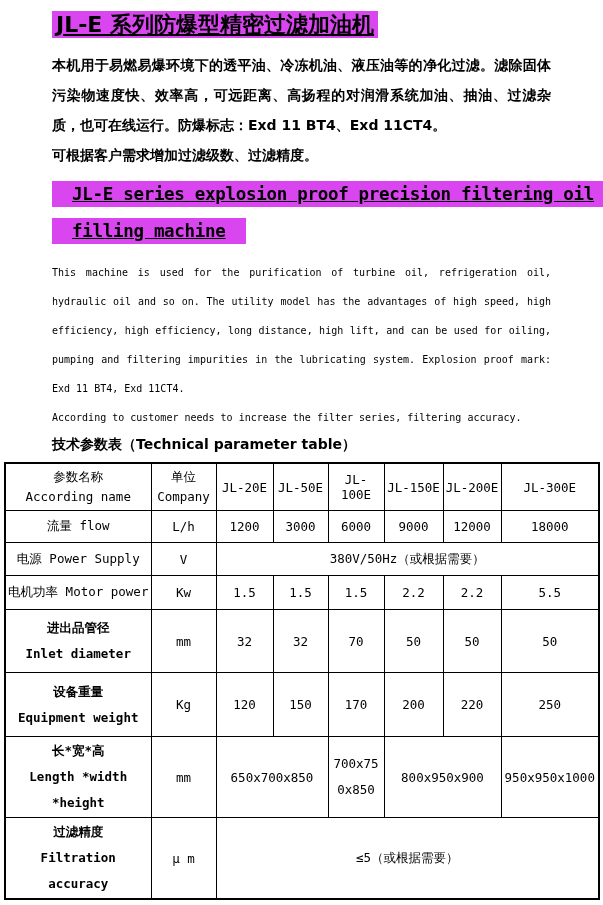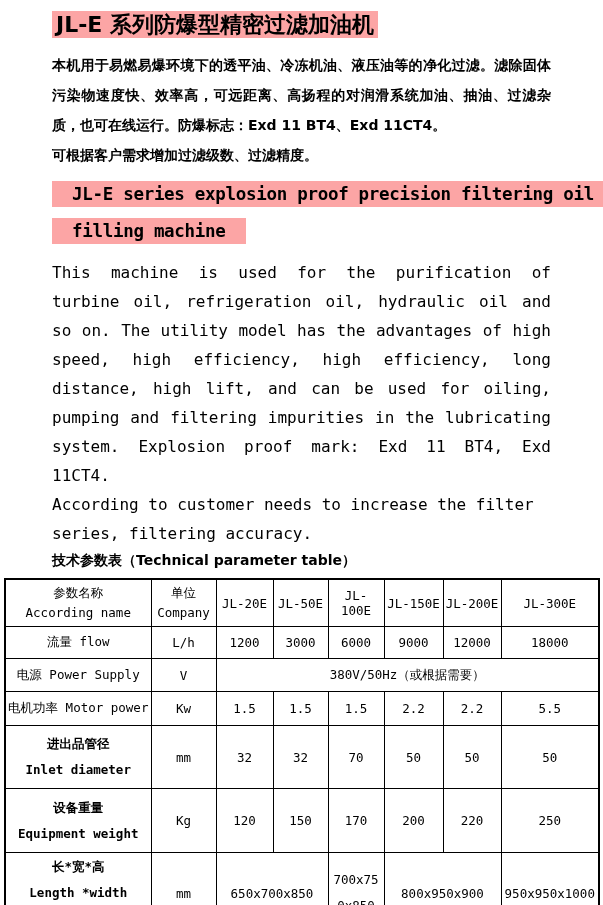--- a/index.html
+++ b/index.html
@@ -9,36 +9,36 @@
     color:#000;
     -webkit-font-smoothing:antialiased;
   }
   .page{width:603px;min-height:905px;background:#fff;overflow:hidden;}
   .text-col{padding:10px 52px 0 52px;}
 
   h1.title-zh{
     margin:0 0 10px 0;font-size:22px;font-weight:bold;line-height:30px;
     font-family:"DejaVu Sans","Liberation Sans",sans-serif;
   }
-  .hl{background:#fca5a5;padding:1px 4px;}
+  .hl{background:#d946ef;padding:1px 4px;text-decoration:underline;}
 
   p.zh{
     margin:0;font-size:14px;line-height:30px;text-align:justify;
     font-family:"DejaVu Sans","Liberation Sans",sans-serif;
     font-weight:bold;
   }
   p.zh.last{text-align:left;}
 
   h2.title-en{
     margin:6px 0 8px 0;font-size:17.5px;font-weight:bold;line-height:37px;
     letter-spacing:-0.3px;white-space:nowrap;
   }
   h2.title-en .hl{padding:3px 20px;}
 
-  p.en{margin:0;font-size:16px;line-height:29px;}
+  p.en{margin:0;font-size:10px;line-height:29px;}
   p.en.just{text-align:justify;}
 
   h3.section-heading{
     margin:4px 0 8px 0;font-size:14px;font-weight:bold;
     font-family:"DejaVu Sans","Liberation Sans",sans-serif;
   }
 
   table.spec{
     border-collapse:collapse;margin:0 4px;table-layout:fixed;
     width:595px;font-size:12.5px;
@@ -173,21 +173,21 @@
         </td>
         <td>mm</td>
         <td colspan="2">650x700x850</td>
         <td class="break">700x750x850</td>
         <td colspan="2">800x950x900</td>
         <td>950x950x1000</td>
       </tr>
 
       <tr class="r-acc">
         <td class="two-line">
-          <div>技术参数表</div>
+          <div>过滤精度</div>
           <div>Filtration accuracy</div>
         </td>
         <td>μ m</td>
         <td colspan="6">≤5（或根据需要）</td>
       </tr>
 
     </tbody>
   </table>
 
 </div>

